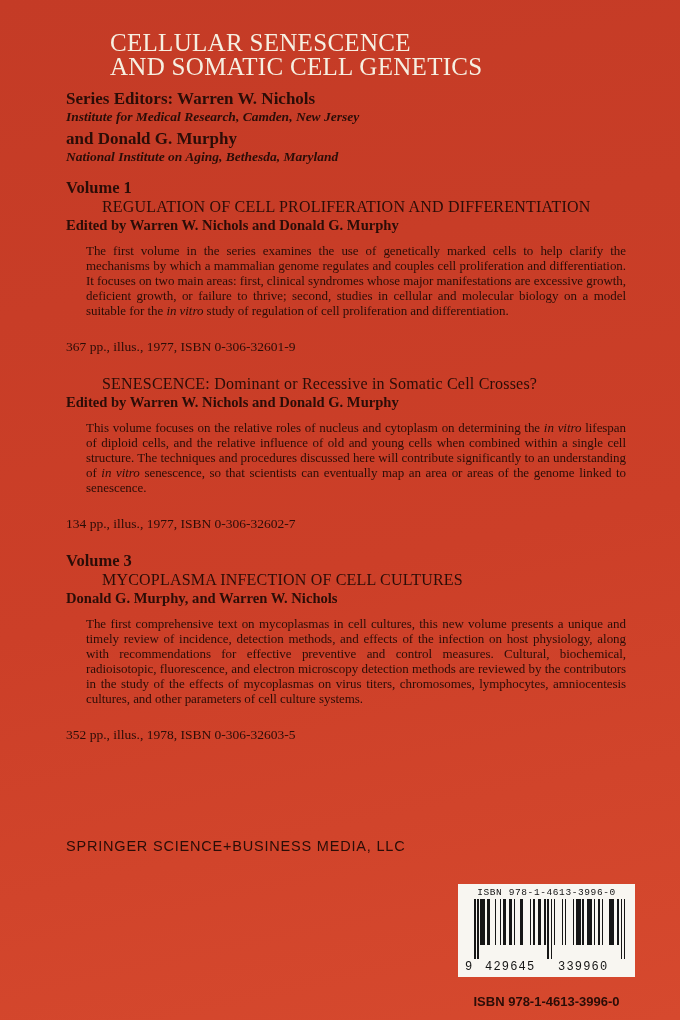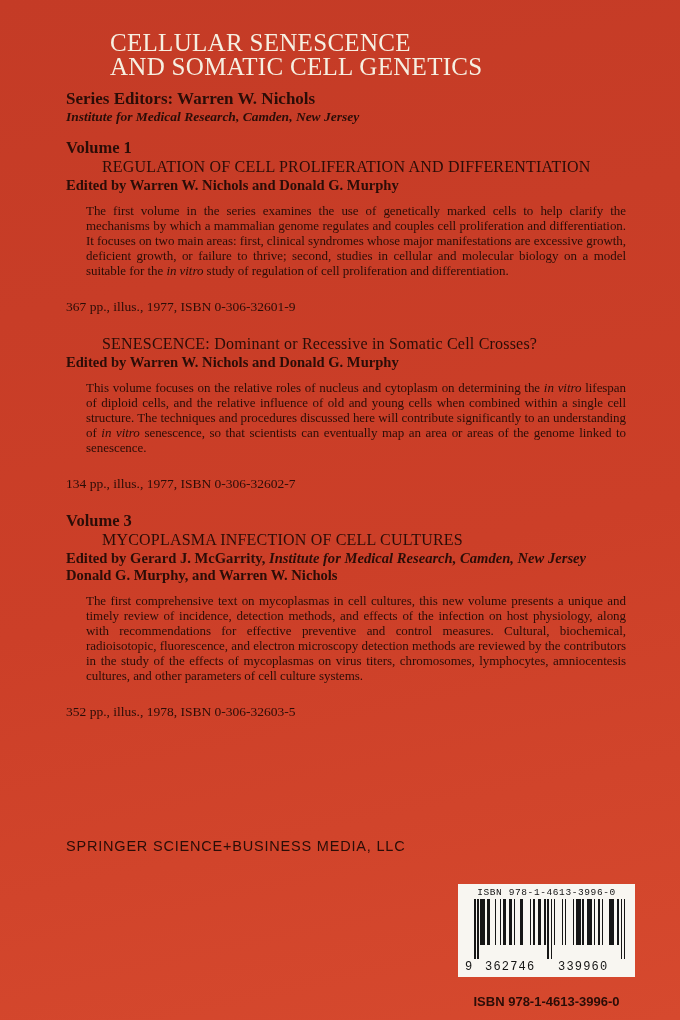--- a/index.html
+++ b/index.html
@@ -78,56 +78,59 @@
 
     <div class="series-title">
       <div>CELLULAR SENESCENCE</div>
       <div>AND SOMATIC CELL GENETICS</div>
     </div>
 
     <div class="ed-block">
       <div class="ed-name">Series Editors: Warren W. Nichols</div>
       <div class="ed-affil">Institute for Medical Research, Camden, New Jersey</div>
     </div>
+    <div class="ed-block second">
+      <div class="ed-name">and Donald G. Murphy</div>
+      <div class="ed-affil">National Institute on Aging, Bethesda, Maryland</div>
+    </div>
 
     <section class="volume first v1">
       <div class="vol-label">Volume 1</div>
       <div class="vol-title">REGULATION OF CELL PROLIFERATION AND DIFFERENTIATION</div>
       <div class="vol-edited"><span>Edited by Warren W. Nichols and Donald G. Murphy</span></div>
       <div class="vol-desc"><span>The first volume in the series examines the use of genetically marked cells to help clarify the mechanisms by which a mammalian genome regulates and couples cell proliferation and differentiation. It focuses on two main areas: first, clinical syndromes whose major manifestations are excessive growth, deficient growth, or failure to thrive; second, studies in cellular and molecular biology on a model suitable for the </span><span class="run-i">in vitro</span><span> study of regulation of cell proliferation and differentiation.</span></div>
       <div class="vol-imprint">367 pp., illus., 1977, ISBN 0-306-32601-9</div>
     </section>
 
     <section class="volume v2">
       <div class="vol-title">SENESCENCE: Dominant or Recessive in Somatic Cell Crosses?</div>
       <div class="vol-edited"><span>Edited by Warren W. Nichols and Donald G. Murphy</span></div>
       <div class="vol-desc"><span>This volume focuses on the relative roles of nucleus and cytoplasm on determining the </span><span class="run-i">in vitro</span><span> lifespan of diploid cells, and the relative influence of old and young cells when combined within a single cell structure. The techniques and procedures discussed here will contribute significantly to an understanding of </span><span class="run-i">in vitro</span><span> senescence, so that scientists can eventually map an area or areas of the genome linked to senescence.</span></div>
       <div class="vol-imprint">134 pp., illus., 1977, ISBN 0-306-32602-7</div>
     </section>
 
     <section class="volume v3">
       <div class="vol-label">Volume 3</div>
       <div class="vol-title">MYCOPLASMA INFECTION OF CELL CULTURES</div>
-      <div class="vol-edited"><span>Edited by Gerard J. McGarrity, </span><span class="run-i">Institute for Medical Research, Camden, New Jersey</span></div>
       <div class="vol-edited"><span>Donald G. Murphy, and Warren W. Nichols</span></div>
       <div class="vol-desc"><span>The first comprehensive text on mycoplasmas in cell cultures, this new volume presents a unique and timely review of incidence, detection methods, and effects of the infection on host physiology, along with recommendations for effective preventive and control measures. Cultural, biochemical, radioisotopic, fluorescence, and electron microscopy detection methods are reviewed by the contributors in the study of the effects of mycoplasmas on virus titers, chromosomes, lymphocytes, amniocentesis cultures, and other parameters of cell culture systems.</span></div>
       <div class="vol-imprint">352 pp., illus., 1978, ISBN 0-306-32603-5</div>
     </section>
 
   </div>
 
   <div class="publisher">SPRINGER SCIENCE+BUSINESS MEDIA, LLC</div>
 
   <div class="barcode-box">
     <div class="bc-isbn">ISBN 978-1-4613-3996-0</div>
     <div class="bars-wrap">
       <div class="bars" id="bars"><span class="m m1 tall"></span><span class="m m0 tall"></span><span class="m m1 tall"></span><span class="m m0"></span><span class="m m1"></span><span class="m m1"></span><span class="m m1"></span><span class="m m0"></span><span class="m m1"></span><span class="m m1"></span><span class="m m0"></span><span class="m m0"></span><span class="m m0"></span><span class="m m1"></span><span class="m m0"></span><span class="m m0"></span><span class="m m1"></span><span class="m m0"></span><span class="m m1"></span><span class="m m1"></span><span class="m m0"></span><span class="m m0"></span><span class="m m1"></span><span class="m m1"></span><span class="m m0"></span><span class="m m1"></span><span class="m m0"></span><span class="m m0"></span><span class="m m0"></span><span class="m m1"></span><span class="m m1"></span><span class="m m0"></span><span class="m m0"></span><span class="m m0"></span><span class="m m0"></span><span class="m m1"></span><span class="m m0"></span><span class="m m1"></span><span class="m m0"></span><span class="m m0"></span><span class="m m1"></span><span class="m m1"></span><span class="m m0"></span><span class="m m0"></span><span class="m m1"></span><span class="m m0 tall"></span><span class="m m1 tall"></span><span class="m m0 tall"></span><span class="m m1 tall"></span><span class="m m0 tall"></span><span class="m m1"></span><span class="m m0"></span><span class="m m0"></span><span class="m m0"></span><span class="m m0"></span><span class="m m1"></span><span class="m m0"></span><span class="m m1"></span><span class="m m0"></span><span class="m m0"></span><span class="m m0"></span><span class="m m0"></span><span class="m m1"></span><span class="m m0"></span><span class="m m1"></span><span class="m m1"></span><span class="m m1"></span><span class="m m0"></span><span class="m m1"></span><span class="m m0"></span><span class="m m0"></span><span class="m m1"></span><span class="m m1"></span><span class="m m1"></span><span class="m m0"></span><span class="m m1"></span><span class="m m0"></span><span class="m m0"></span><span class="m m1"></span><span class="m m0"></span><span class="m m1"></span><span class="m m0"></span><span class="m m0"></span><span class="m m0"></span><span class="m m0"></span><span class="m m1"></span><span class="m m1"></span><span class="m m1"></span><span class="m m0"></span><span class="m m0"></span><span class="m m1"></span><span class="m m0"></span><span class="m m1 tall"></span><span class="m m0 tall"></span><span class="m m1 tall"></span></div>
       <div class="bc-digits">
         <span class="d9">9</span>
-        <span class="dg1">362746</span>
+        <span class="dg1">429645</span>
         <span class="dg2">339960</span>
       </div>
     </div>
   </div>
 
   <div class="isbn-caption">ISBN 978-1-4613-3996-0</div>
 
 </div>
 
 </body></html>

